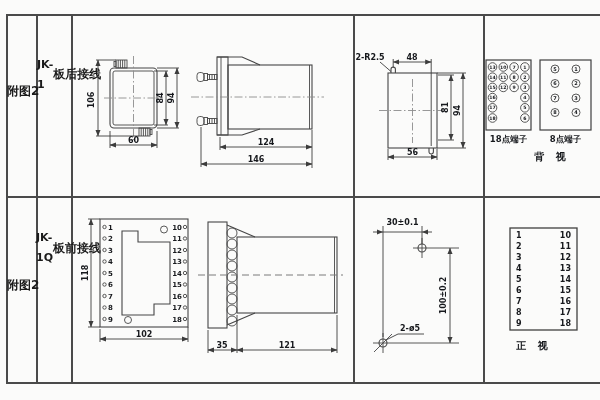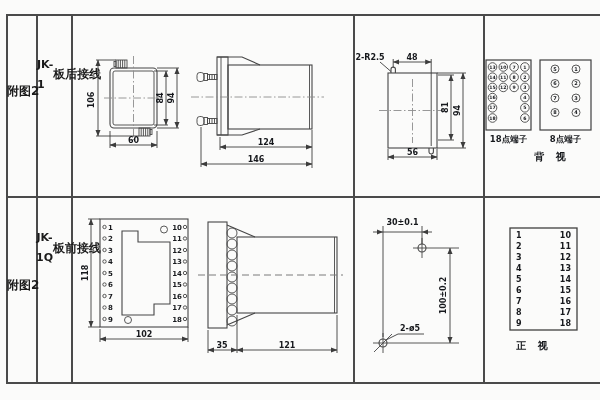--- a/index.html
+++ b/index.html
@@ -49,21 +49,21 @@
     <div class="ch" style="line-height:19.5px">后</div>
     <div class="ch" style="line-height:19.5px">接</div>
     <div class="ch" style="line-height:19.5px">线</div>
   </div>
 
   <div class="vcol" style="left:7px;top:274px;width:28px;">
     <div class="ch">附</div>
     <div class="ch">图</div>
     <div class="ch">2</div>
   </div>
-  <div class="vcol" style="left:36px;top:228px;width:35px;text-align:center;">
+  <div class="vcol" style="left:36px;top:228px;width:35px;">
     <div class="model">JK-1Q</div>
     <div class="ch" style="line-height:20.5px">板</div>
     <div class="ch" style="line-height:20.5px">前</div>
     <div class="ch" style="line-height:20.5px">接</div>
     <div class="ch" style="line-height:20.5px">线</div>
   </div>
 
   <svg style="left:83px;top:36px;" width="112" height="122" viewBox="0 0 112 122">
     <defs>
       <marker id="arA" viewBox="0 0 10 10" refX="9.5" refY="5" markerWidth="7" markerHeight="7" orient="auto-start-reverse">

